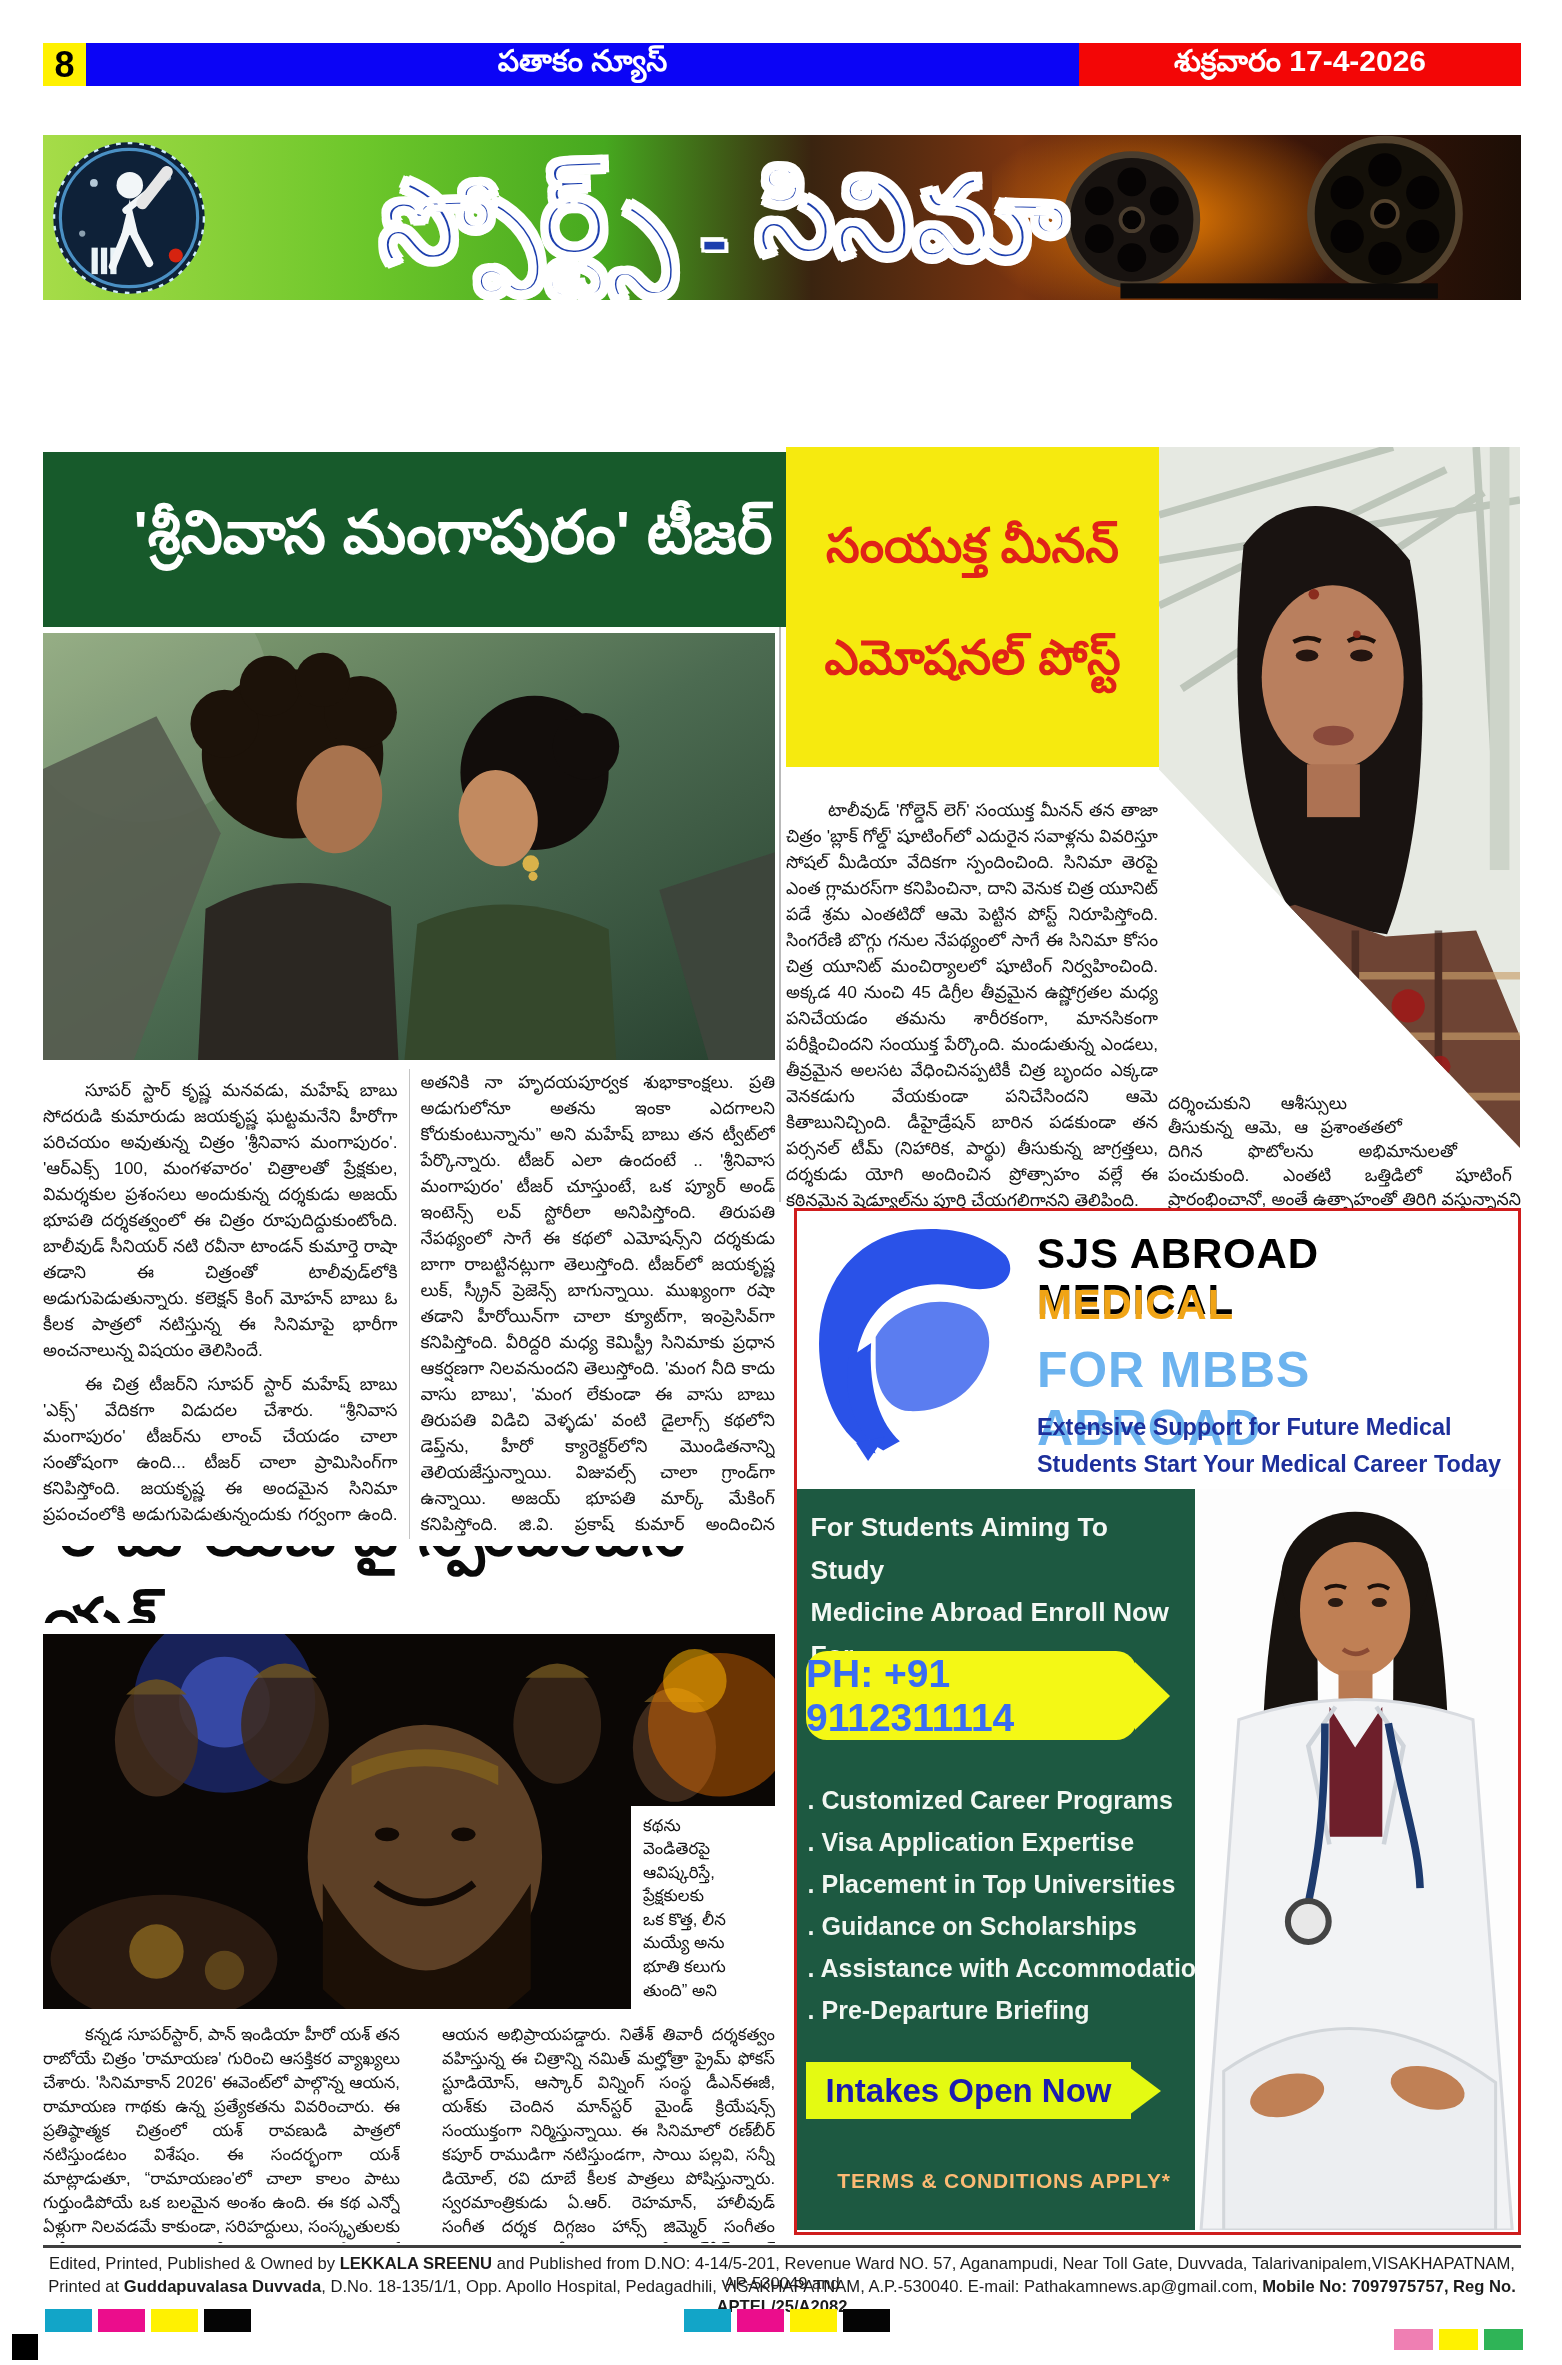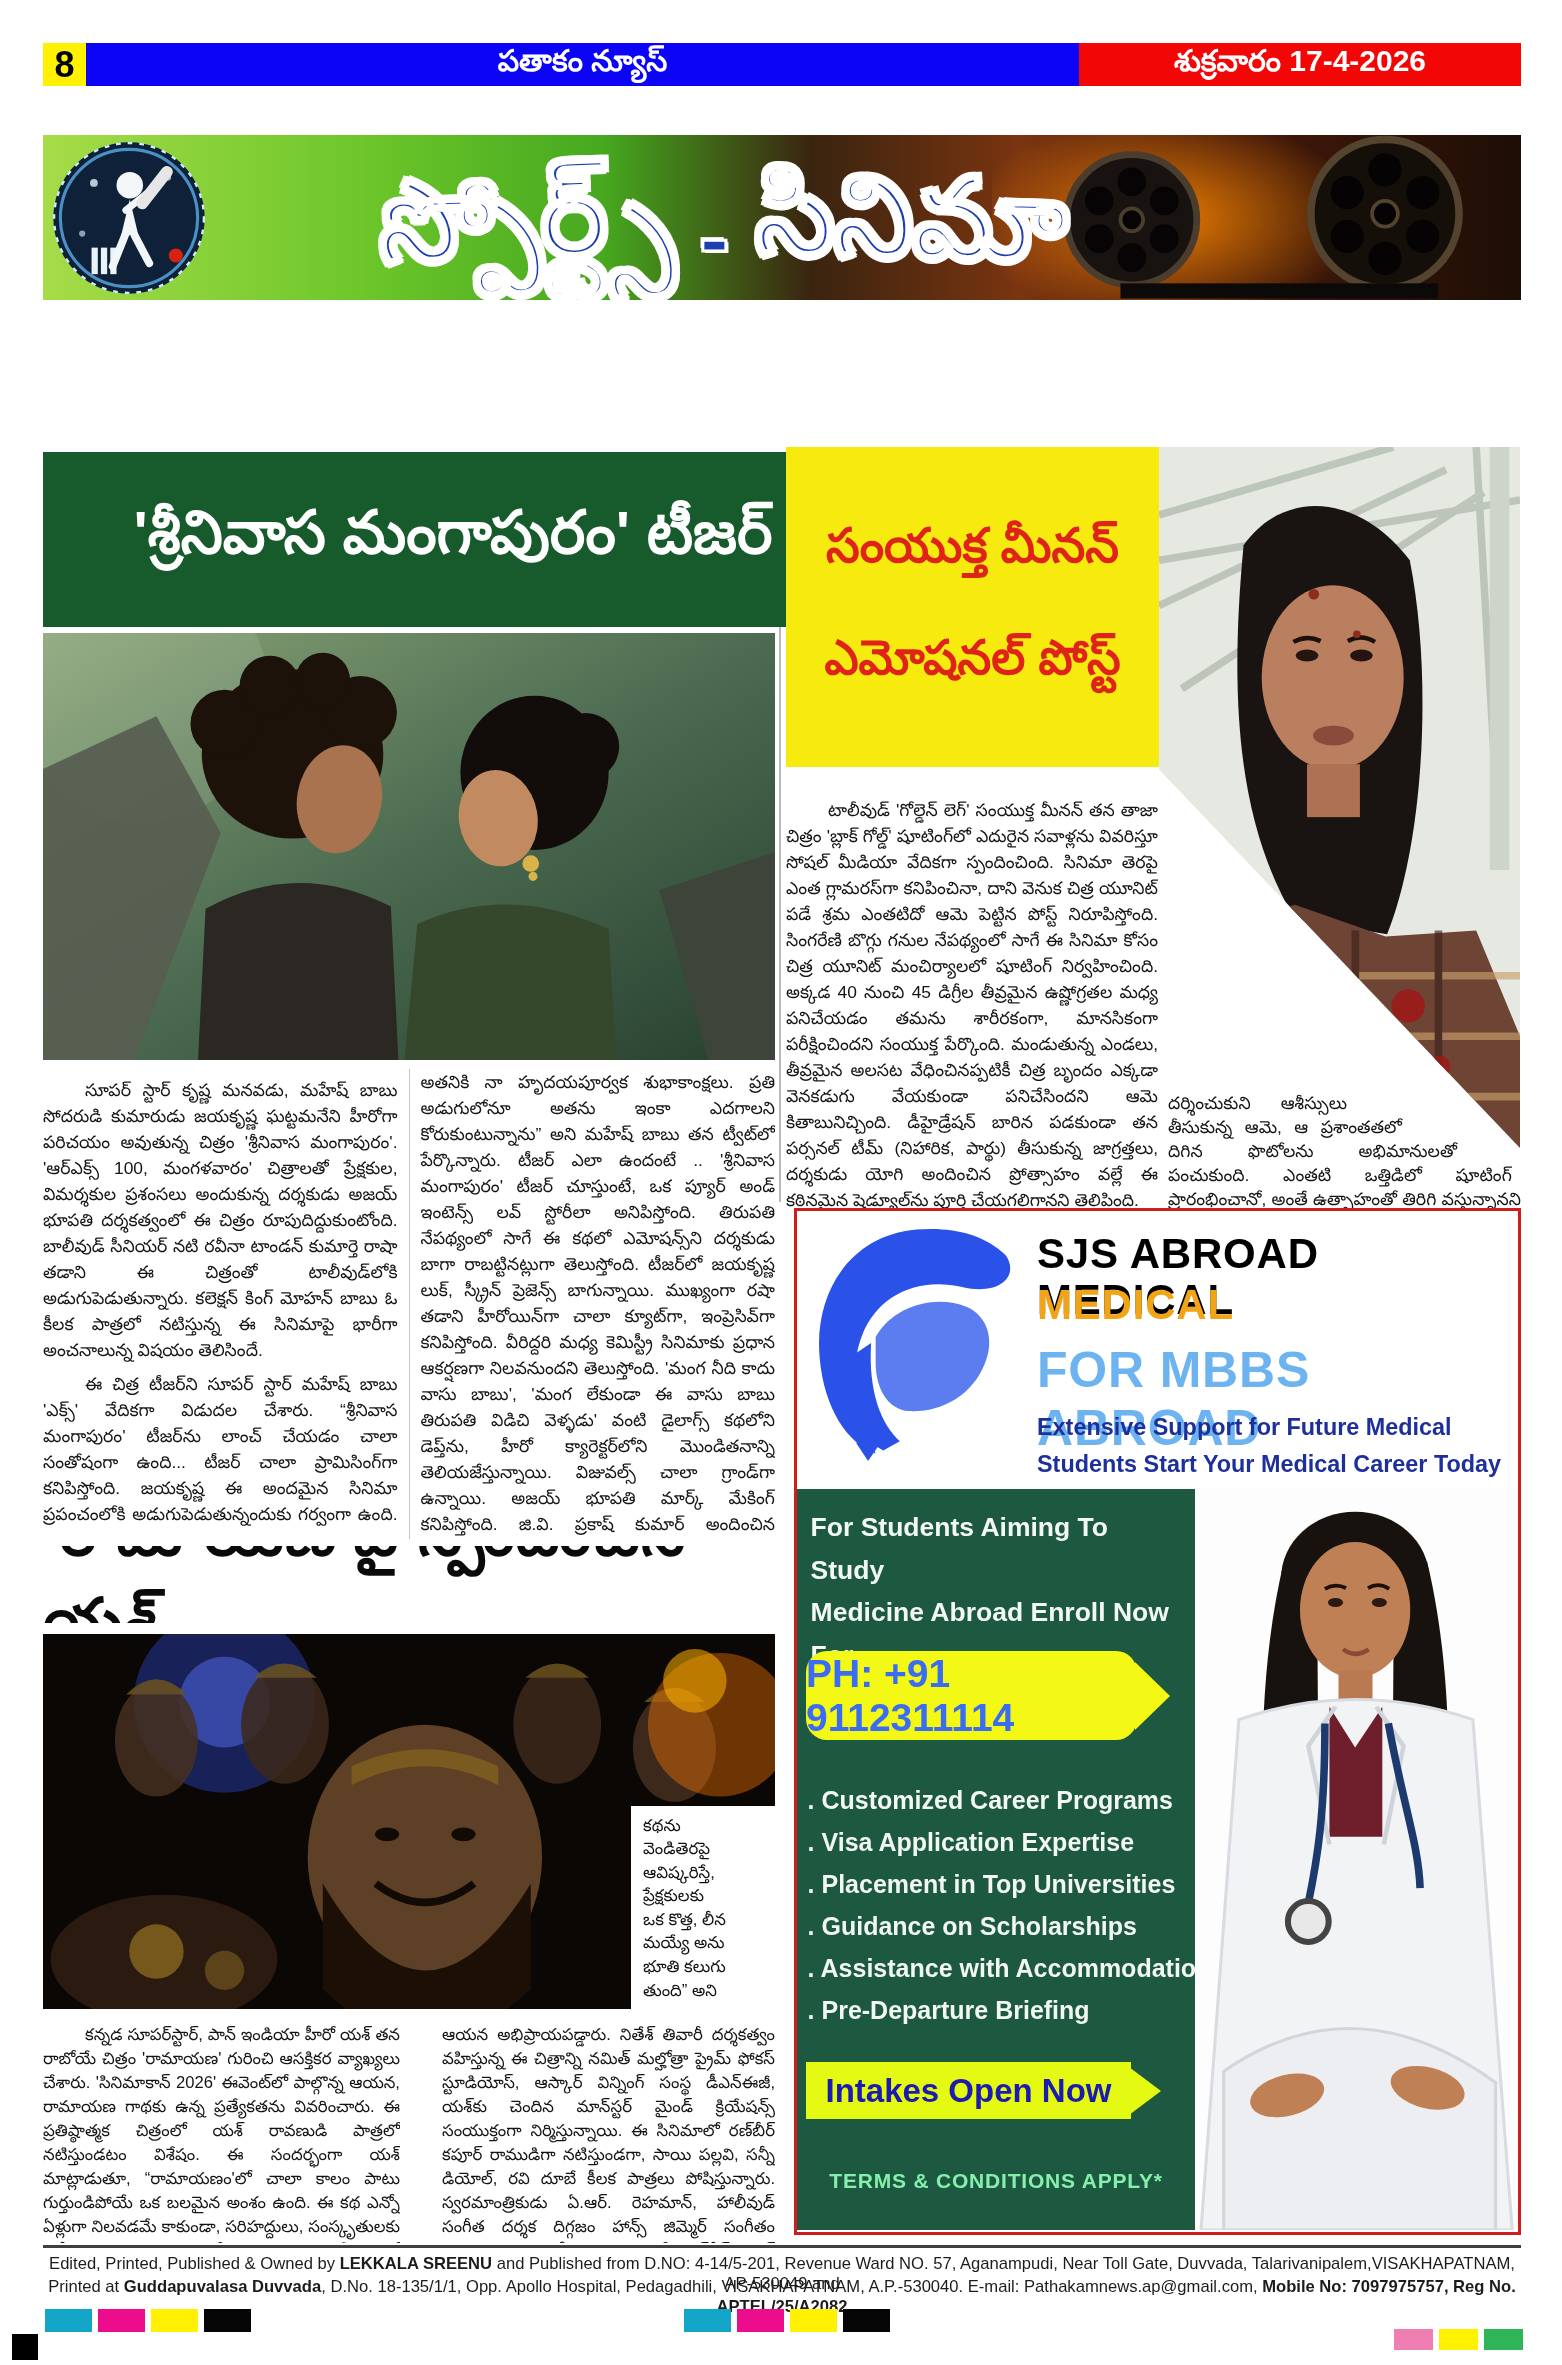--- a/index.html
+++ b/index.html
@@ -91,22 +91,22 @@
   .ph-banner:after{content:"";position:absolute;right:-33px;top:10.6px;border-top:34px solid transparent;
     border-bottom:34px solid transparent;border-left:35px solid #f4f815;}
   .ph-text{color:#3a6cf4;font-size:39px;font-weight:800;}
   .ad-bullets{position:absolute;left:10.6px;top:290px;width:382px;}
   .ad-bullets div{color:#f2f7f2;font-size:25px;font-weight:600;line-height:42px;white-space:nowrap;}
   .intakes{position:absolute;left:9px;top:573px;width:325px;height:57px;background:#e4fa12;
     display:flex;align-items:center;justify-content:center;}
   .intakes:after{content:"";position:absolute;right:-30px;top:4.5px;border-top:24px solid transparent;
     border-bottom:24px solid transparent;border-left:32px solid #e4fa12;}
   .intakes-text{color:#1b1bb0;font-size:33px;font-weight:800;}
-  .ad-terms{position:absolute;left:0;top:680px;width:398px;text-align:center;color:#86efac;
-    font-size:21px;font-weight:600;letter-spacing:0.8px;}
+  .ad-terms{position:absolute;left:0;top:680px;width:398px;text-align:center;color:#fdba74;
+    font-size:21px;font-weight:600;letter-spacing:0.8px;padding-left:8px;}
 
   
   .foot-rule{left:43px;top:2245px;width:1478px;height:0;border-top:3.8px solid #3f3f3f;}
   .foot-line{left:43px;width:1478px;text-align:center;font-size:16.6px;color:#1c1c1c;}
   .foot-line b,.foot-line .b{font-weight:700;}
   .reg{display:flex;gap:6px;}
   .reg span{display:block;width:47px;height:23px;}
   .reg3 span{width:39px;height:21px;}
 </style>
 </head>

